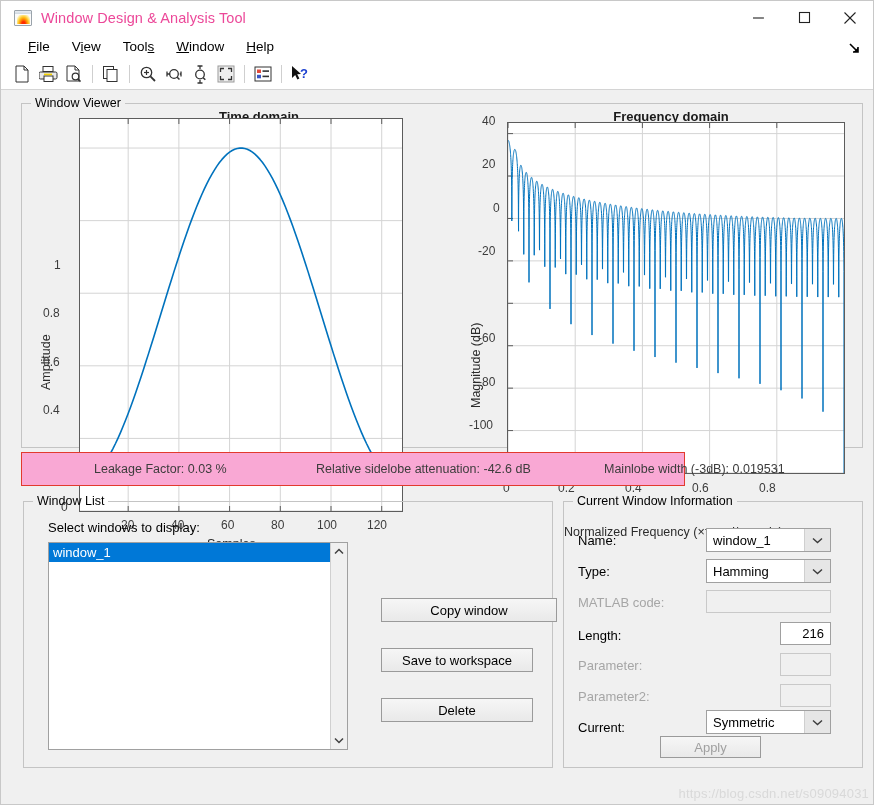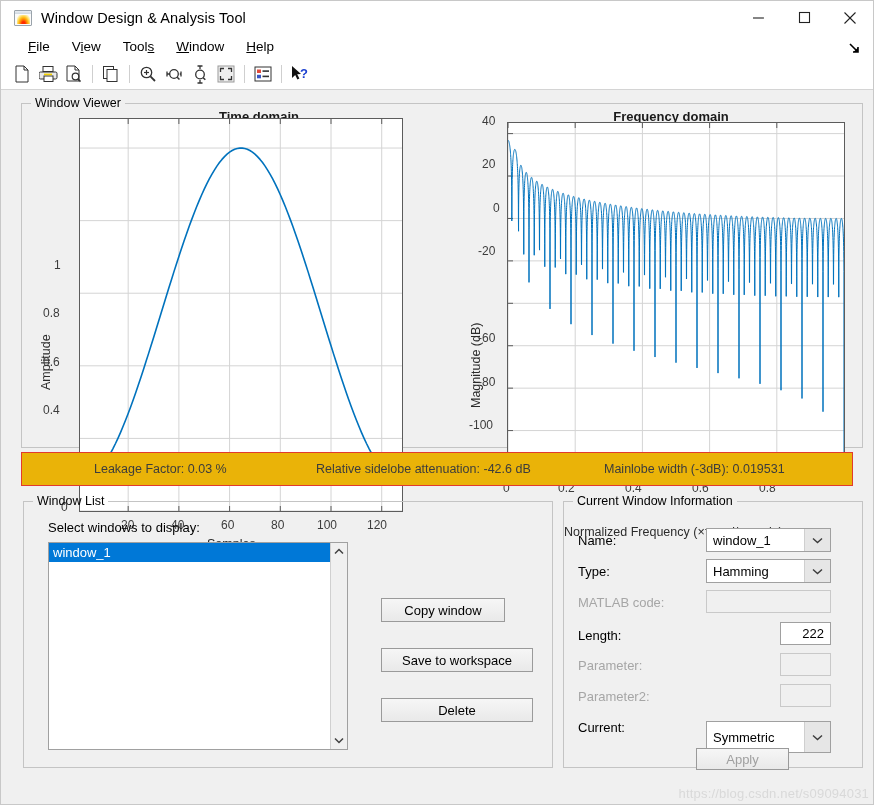--- a/index.html
+++ b/index.html
@@ -33,21 +33,21 @@
   }
   .app-icon:before{
     content:"";position:absolute;left:0;top:0;right:0;height:3px;
     background:linear-gradient(#e8edf2,#cfd8e0);
   }
   .app-icon .wave{
     position:absolute;left:2px;bottom:1px;width:13px;height:9px;
     background:
       radial-gradient(ellipse at 50% 100%, #ff2a00 0%, #ff2a00 18%, #ff7a00 34%, #ffbf1a 52%, #ffe680 70%, rgba(255,255,255,0) 88%);
   }
-  .title-text{font-size:14.5px;color:#000000;letter-spacing:.1px;}
+  .title-text{font-size:14.5px;color:#ec4899;letter-spacing:.1px;}
   .winbtns{position:absolute;right:0;top:0;height:33px;display:flex;}
   .winbtn{
     width:46px;height:33px;display:flex;align-items:center;justify-content:center;
     font-size:14px;color:#222;
   }
   .winbtn svg{display:block;}
 
   
   .menubar{
     height:25px;flex:0 0 25px;background:#ffffff;
@@ -98,22 +98,22 @@
   }
   .axis-name{
     position:absolute;font-size:12.5px;color:#2b2b2b;white-space:nowrap;
   }
   .axis-name.rot{
     transform-origin:0 0;transform:rotate(-90deg);
   }
 
   
   #measbar{
-    position:absolute;left:20px;top:362px;width:832px;height:34px;
-    border:1.4px solid #e23a2e;background:#eab308;box-sizing:border-box;
+    position:absolute;left:20px;top:362px;width:664px;height:34px;
+    border:1.4px solid #e23a2e;background:#f9a8d4;box-sizing:border-box;
     display:flex;align-items:center;
   }
   #measbar .m{
     font-size:12.5px;color:#3c3c3c;position:absolute;white-space:nowrap;
   }
 
   
   #winlist{left:22px;top:404px;width:528px;height:272px;}
   .sel-label{position:absolute;left:24px;top:12px;font-size:13px;color:#000;}
   .listbox{
@@ -434,21 +434,21 @@
               </svg>
           </div>
           <div class="vsarrow">
             <svg width="10" height="7" viewBox="0 0 10 7">
                 <path d="M1 1.5 L5 5.5 L9 1.5" fill="none" stroke="#404040" stroke-width="1.5"></path>
               </svg>
           </div>
         </div>
       </div>
 
-      <div class="btn" style="left:357px;top:90px;width:124px;height:24px;">Copy window</div>
+      <div class="btn" style="left:357px;top:90px;width:176px;height:24px;">Copy window</div>
       <div class="btn" style="left:357px;top:140px;width:152px;height:24px;">Save to workspace</div>
       <div class="btn" style="left:357px;top:190px;width:152px;height:24px;">Delete</div>
     </fieldset>
 
     <fieldset class="grp" id="curinfo">
       <legend>Current Window Information</legend>
 
       <div class="field-label" style="left:14px;top:25px;">Name:</div>
       <div class="combo" style="left:142px;top:20px;width:125px;height:24px;">
         <div class="val">window_1</div>
@@ -466,37 +466,37 @@
           <svg width="11" height="7" viewBox="0 0 11 7">
               <path d="M1 1.5 L5.5 5.5 L10 1.5" fill="none" stroke="#3c3c3c" stroke-width="1.4"></path>
             </svg>
         </div>
       </div>
 
       <div class="field-label dim" style="left:14px;top:87px;">MATLAB code:</div>
       <div class="tfield dim" style="left:142px;top:82px;width:125px;height:23px;"></div>
 
       <div class="field-label" style="left:14px;top:120px;">Length:</div>
-      <div class="tfield right" style="left:216px;top:114px;width:51px;height:23px;">222</div>
+      <div class="tfield right" style="left:216px;top:114px;width:51px;height:23px;">216</div>
 
       <div class="field-label dim" style="left:14px;top:150px;">Parameter:</div>
       <div class="tfield dim" style="left:216px;top:145px;width:51px;height:23px;"></div>
 
       <div class="field-label dim" style="left:14px;top:181px;">Parameter2:</div>
       <div class="tfield dim" style="left:216px;top:176px;width:51px;height:23px;"></div>
 
       <div class="field-label" style="left:14px;top:212px;">Current:</div>
-      <div class="combo" style="left:142px;top:213px;width:125px;height:32px;">
+      <div class="combo" style="left:142px;top:202px;width:125px;height:24px;">
         <div class="val">Symmetric</div>
         <div class="arrow">
           <svg width="11" height="7" viewBox="0 0 11 7">
               <path d="M1 1.5 L5.5 5.5 L10 1.5" fill="none" stroke="#3c3c3c" stroke-width="1.4"></path>
             </svg>
         </div>
       </div>
 
-      <div class="btn disabled" style="left:96px;top:240px;width:93px;height:22px;margin-left:36px;">Apply</div>
+      <div class="btn disabled" style="left:96px;top:228px;width:101px;height:22px;">Apply</div>
     </fieldset>
 
     <div class="watermark">https://blog.csdn.net/s09094031</div>
 
   </div>
 </div>
 
 </body></html>

